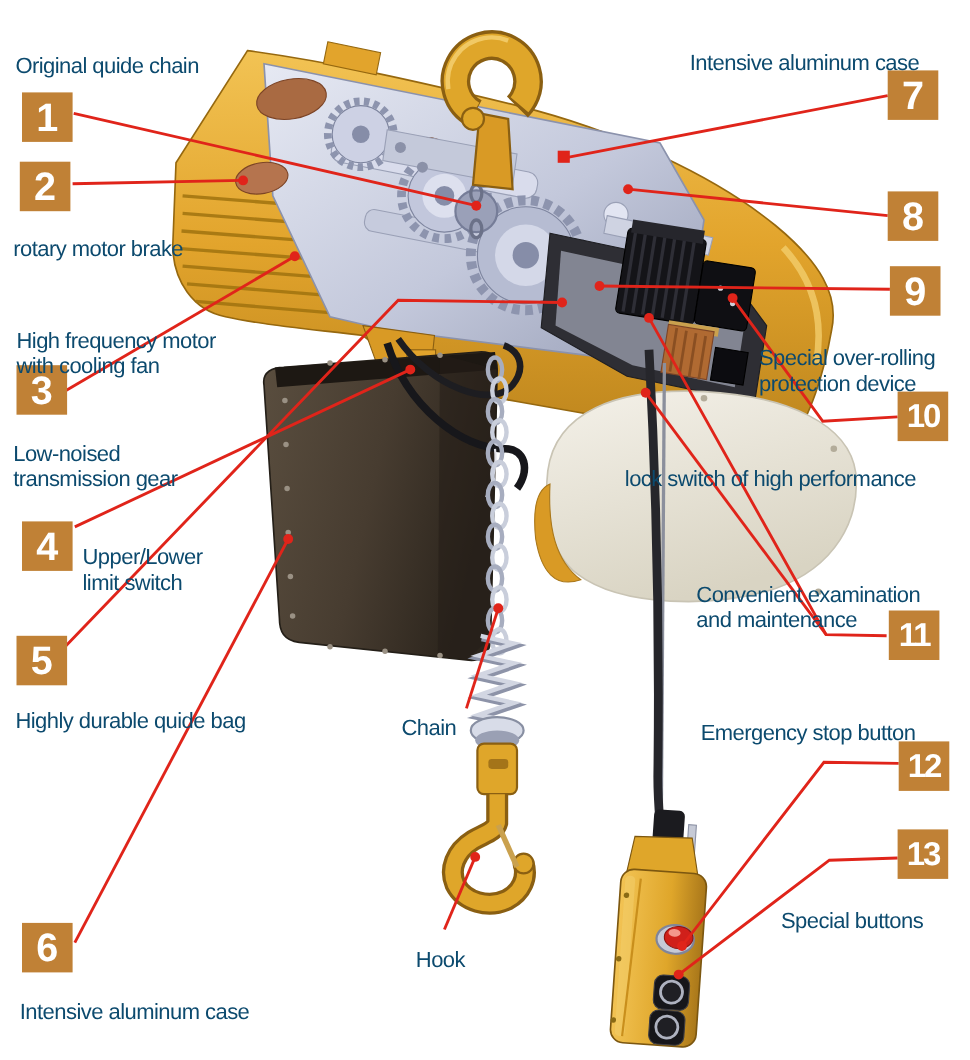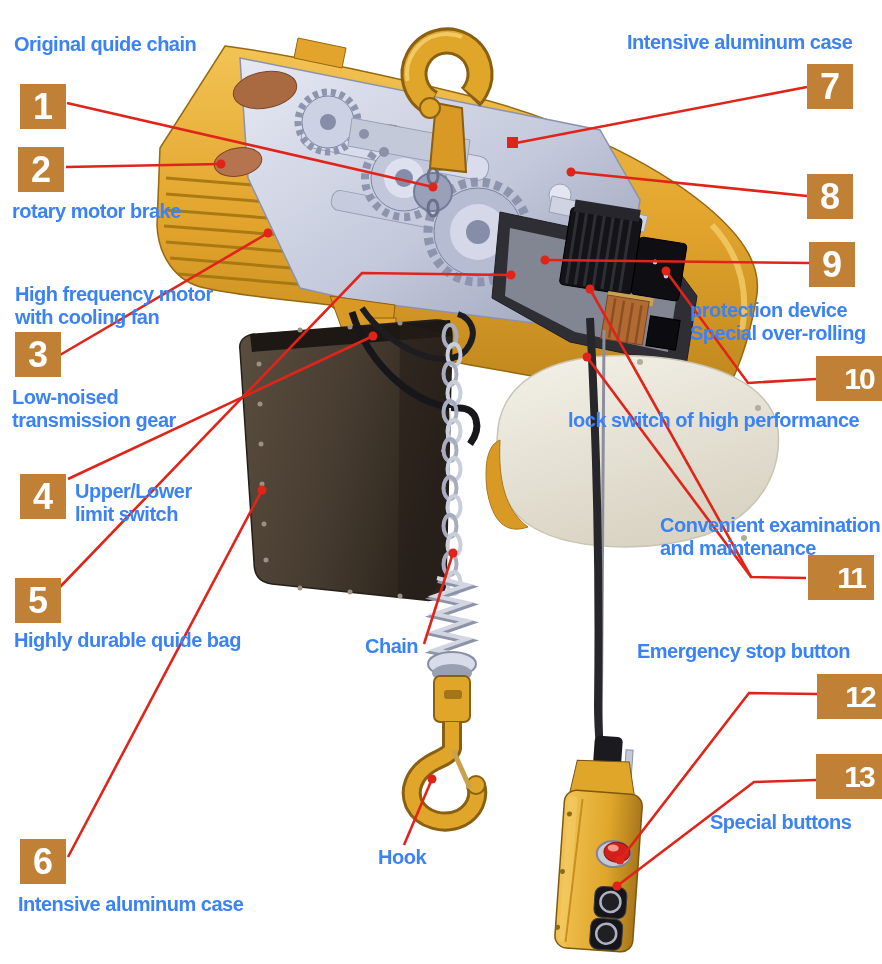--- a/index.html
+++ b/index.html
@@ -2,23 +2,23 @@
 <html><head>
 <meta charset="utf-8">
 <style>
   html,body{margin:0;padding:0;background:#fff;}
   .stage{position:relative;width:882px;height:964px;background:#ffffff;overflow:hidden;
          font-family:"Liberation Sans",sans-serif;}
   .art{position:absolute;left:0;top:0;}
   .badge{position:absolute;width:46px;height:45px;background:#c08136;color:#ffffff;
          text-align:center;font-weight:bold;font-size:36px;line-height:46px;
          font-family:"Liberation Sans",sans-serif;}
-  .badge.two{font-size:30px;letter-spacing:-2px;padding-left:20px;}
-  .lbl{position:absolute;color:#3b82f6;font-weight:700;font-size:20px;line-height:23px;
-       letter-spacing:-0.5px;white-space:nowrap;}
+  .badge.two{font-size:30px;letter-spacing:-2px;}
+  .lbl{position:absolute;color:#0c4a6e;font-weight:400;font-size:20px;line-height:23px;
+       letter-spacing:-0.5px;white-space:nowrap;margin-top:16px;}
   .lbl div{white-space:nowrap;}
 </style>
 </head>
 <body>
 
 <div class="stage">
 
   <svg class="art" width="882" height="964" viewBox="0 0 882 964">
     <defs>
       <linearGradient id="yel" x1="0" y1="0" x2="0" y2="1">
@@ -317,27 +317,27 @@
   <div class="lbl" style="left:14px;top:629px">
     <div>Highly durable quide bag</div>
   </div>
   <div class="lbl" style="left:18px;top:893px">
     <div>Intensive aluminum case</div>
   </div>
   <div class="lbl" style="left:627px;top:31px">
     <div>Intensive aluminum case</div>
   </div>
   <div class="lbl" style="left:690px;top:299px">
-    <div>protection device</div>
-      <div>Special over-rolling</div>
+    <div>Special over-rolling</div>
+      <div>protection device</div>
   </div>
   <div class="lbl" style="left:568px;top:409px">
       <div>lock switch of high performance</div>
   </div>
-  <div class="lbl" style="left:660px;top:514px">
+  <div class="lbl" style="left:633px;top:514px">
     <div>Convenient examination</div>
       <div>and maintenance</div>
   </div>
   <div class="lbl" style="left:637px;top:640px">
     <div>Emergency stop button</div>
   </div>
   <div class="lbl" style="left:710px;top:811px">
     <div>Special buttons</div>
   </div>
   <div class="lbl" style="left:365px;top:635px">

